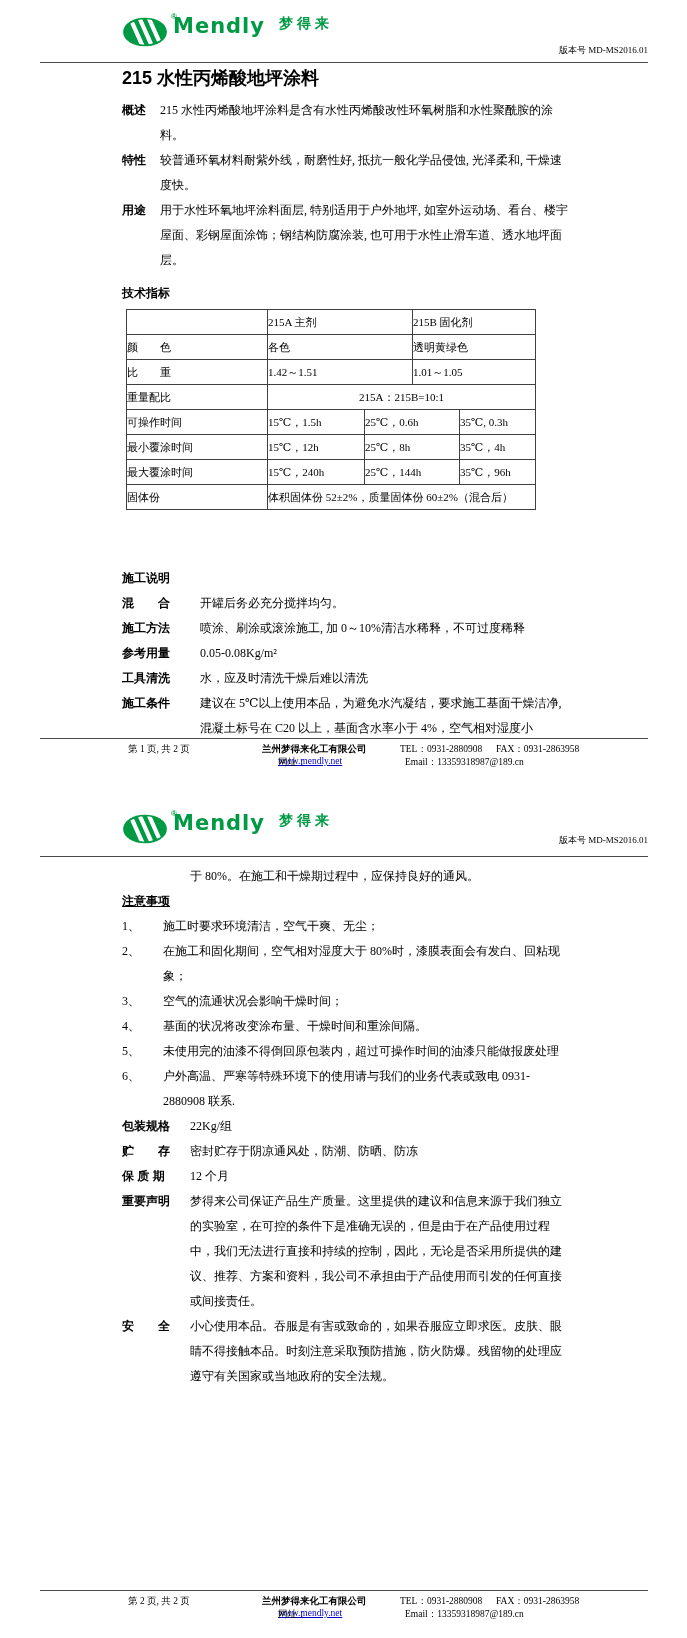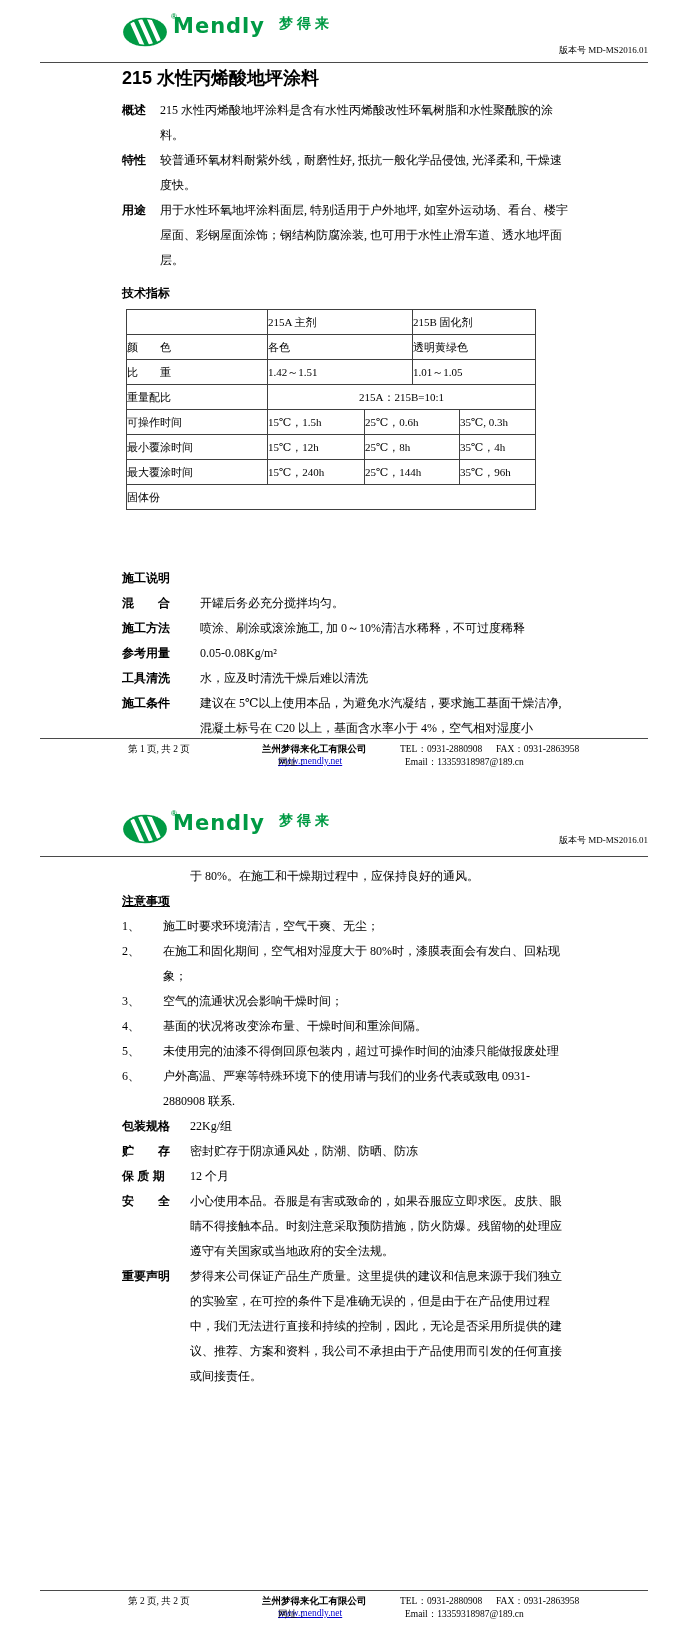--- a/index.html
+++ b/index.html
@@ -155,20 +155,21 @@
           <div class="tcell c3c">35℃，4h</div>
         </div>
         <div class="trow">
           <div class="tcell cl">最大覆涂时间</div>
           <div class="tcell c3a">15℃，240h</div>
           <div class="tcell c3b">25℃，144h</div>
           <div class="tcell c3c">35℃，96h</div>
         </div>
         <div class="trow">
           <div class="tcell cl">固体份</div>
+          <div class="tcell cspan">体积固体份 52±2%，质量固体份 60±2%（混合后）</div>
         </div>
       </div>
 
       <h2 class="h h2b">施工说明</h2>
 
       <div class="kv w78">
         <span class="k">混　　合</span>
         <span class="v">开罐后务必充分搅拌均匀。</span>
       </div>
       <div class="kv w78">
@@ -260,26 +261,26 @@
       </div>
       <div class="kv w68">
         <span class="k">贮　　存</span>
         <span class="v">密封贮存于阴凉通风处，防潮、防晒、防冻</span>
       </div>
       <div class="kv w68">
         <span class="k">保 质 期</span>
         <span class="v">12 个月</span>
       </div>
       <div class="kv w68">
+        <span class="k">重要声明</span>
+        <span class="v">梦得来公司保证产品生产质量。这里提供的建议和信息来源于我们独立的实验室，在可控的条件下是准确无误的，但是由于在产品使用过程中，我们无法进行直接和持续的控制，因此，无论是否采用所提供的建议、推荐、方案和资料，我公司不承担由于产品使用而引发的任何直接或间接责任。</span>
+      </div>
+      <div class="kv w68">
         <span class="k">安　　全</span>
         <span class="v">小心使用本品。吞服是有害或致命的，如果吞服应立即求医。皮肤、眼睛不得接触本品。时刻注意采取预防措施，防火防爆。残留物的处理应遵守有关国家或当地政府的安全法规。</span>
-      </div>
-      <div class="kv w68">
-        <span class="k">重要声明</span>
-        <span class="v">梦得来公司保证产品生产质量。这里提供的建议和信息来源于我们独立的实验室，在可控的条件下是准确无误的，但是由于在产品使用过程中，我们无法进行直接和持续的控制，因此，无论是否采用所提供的建议、推荐、方案和资料，我公司不承担由于产品使用而引发的任何直接或间接责任。</span>
       </div>
     </div>
 
     <div class="footer">
       <div class="frule"></div>
       <span class="f-page">第 2 页, 共 2 页</span>
       <span class="f-company">兰州梦得来化工有限公司</span>
       <span class="f-tel">TEL：0931-2880908</span>
       <span class="f-fax">FAX：0931-2863958</span>
       <span class="f-web"><span>网址：</span><a class="link">www.mendly.net</a></span>

